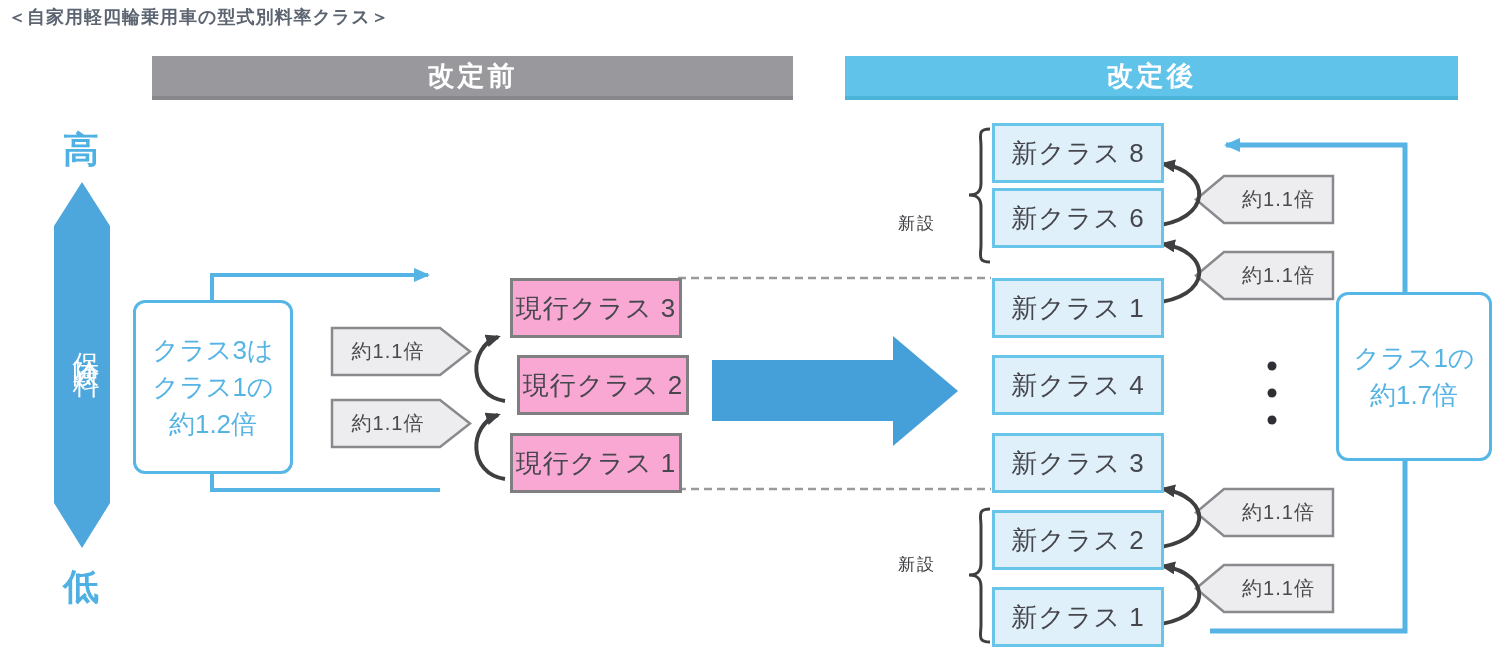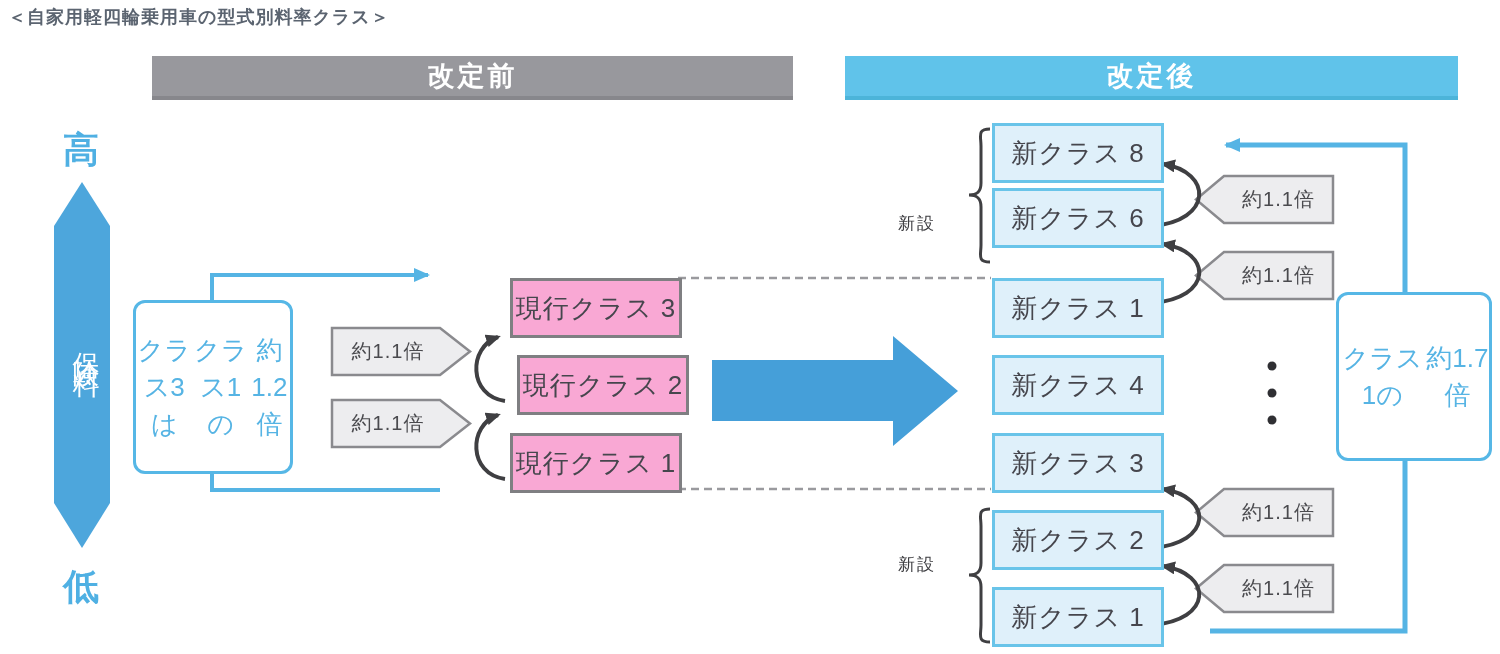--- a/index.html
+++ b/index.html
@@ -16,21 +16,21 @@
   .hdr-before{left:152px;top:56px;width:641px;background:#98989d;border-bottom:4px solid #87878c;}
   .hdr-after{left:845px;top:56px;width:613px;background:#60c3ea;border-bottom:4px solid #4cb4d9;font-family:Liberation Mono, monospace;}
 
   .axis-word{font-size:36px;font-weight:bold;color:#4fb0e3;}
   .axis-high{left:63px;top:126px;}
   .axis-low{left:63px;top:563px;}
   .axis-premium{left:68px;top:331px;color:#ffffff;font-size:27px;font-weight:500;
        writing-mode:vertical-rl;letter-spacing:9px;}
 
   .note-box{width:154px;height:168px;background:#ffffff;border:3px solid #56b7e6;border-radius:12px;
-       display:flex;flex-direction:row;align-items:center;justify-content:center;
+       display:flex;flex-direction:column;align-items:center;justify-content:center;
        font-size:26px;line-height:37px;font-weight:500;color:#56b4e4;text-align:center;}
   .note-before{left:133px;top:300px;}
   .note-after{left:1336px;top:292px;height:163px;width:150px;}
 
   .cls-box{width:166px;height:54px;display:flex;align-items:center;justify-content:center;
        font-size:26px;color:#46464d;letter-spacing:1px;background:#f9a8d4;}
   .cur{border:3px solid #7f7f82;}
   .new{background:#dff0fa;border:3px solid #69c4e9;}
 
   .pent-label{display:flex;align-items:center;justify-content:center;

